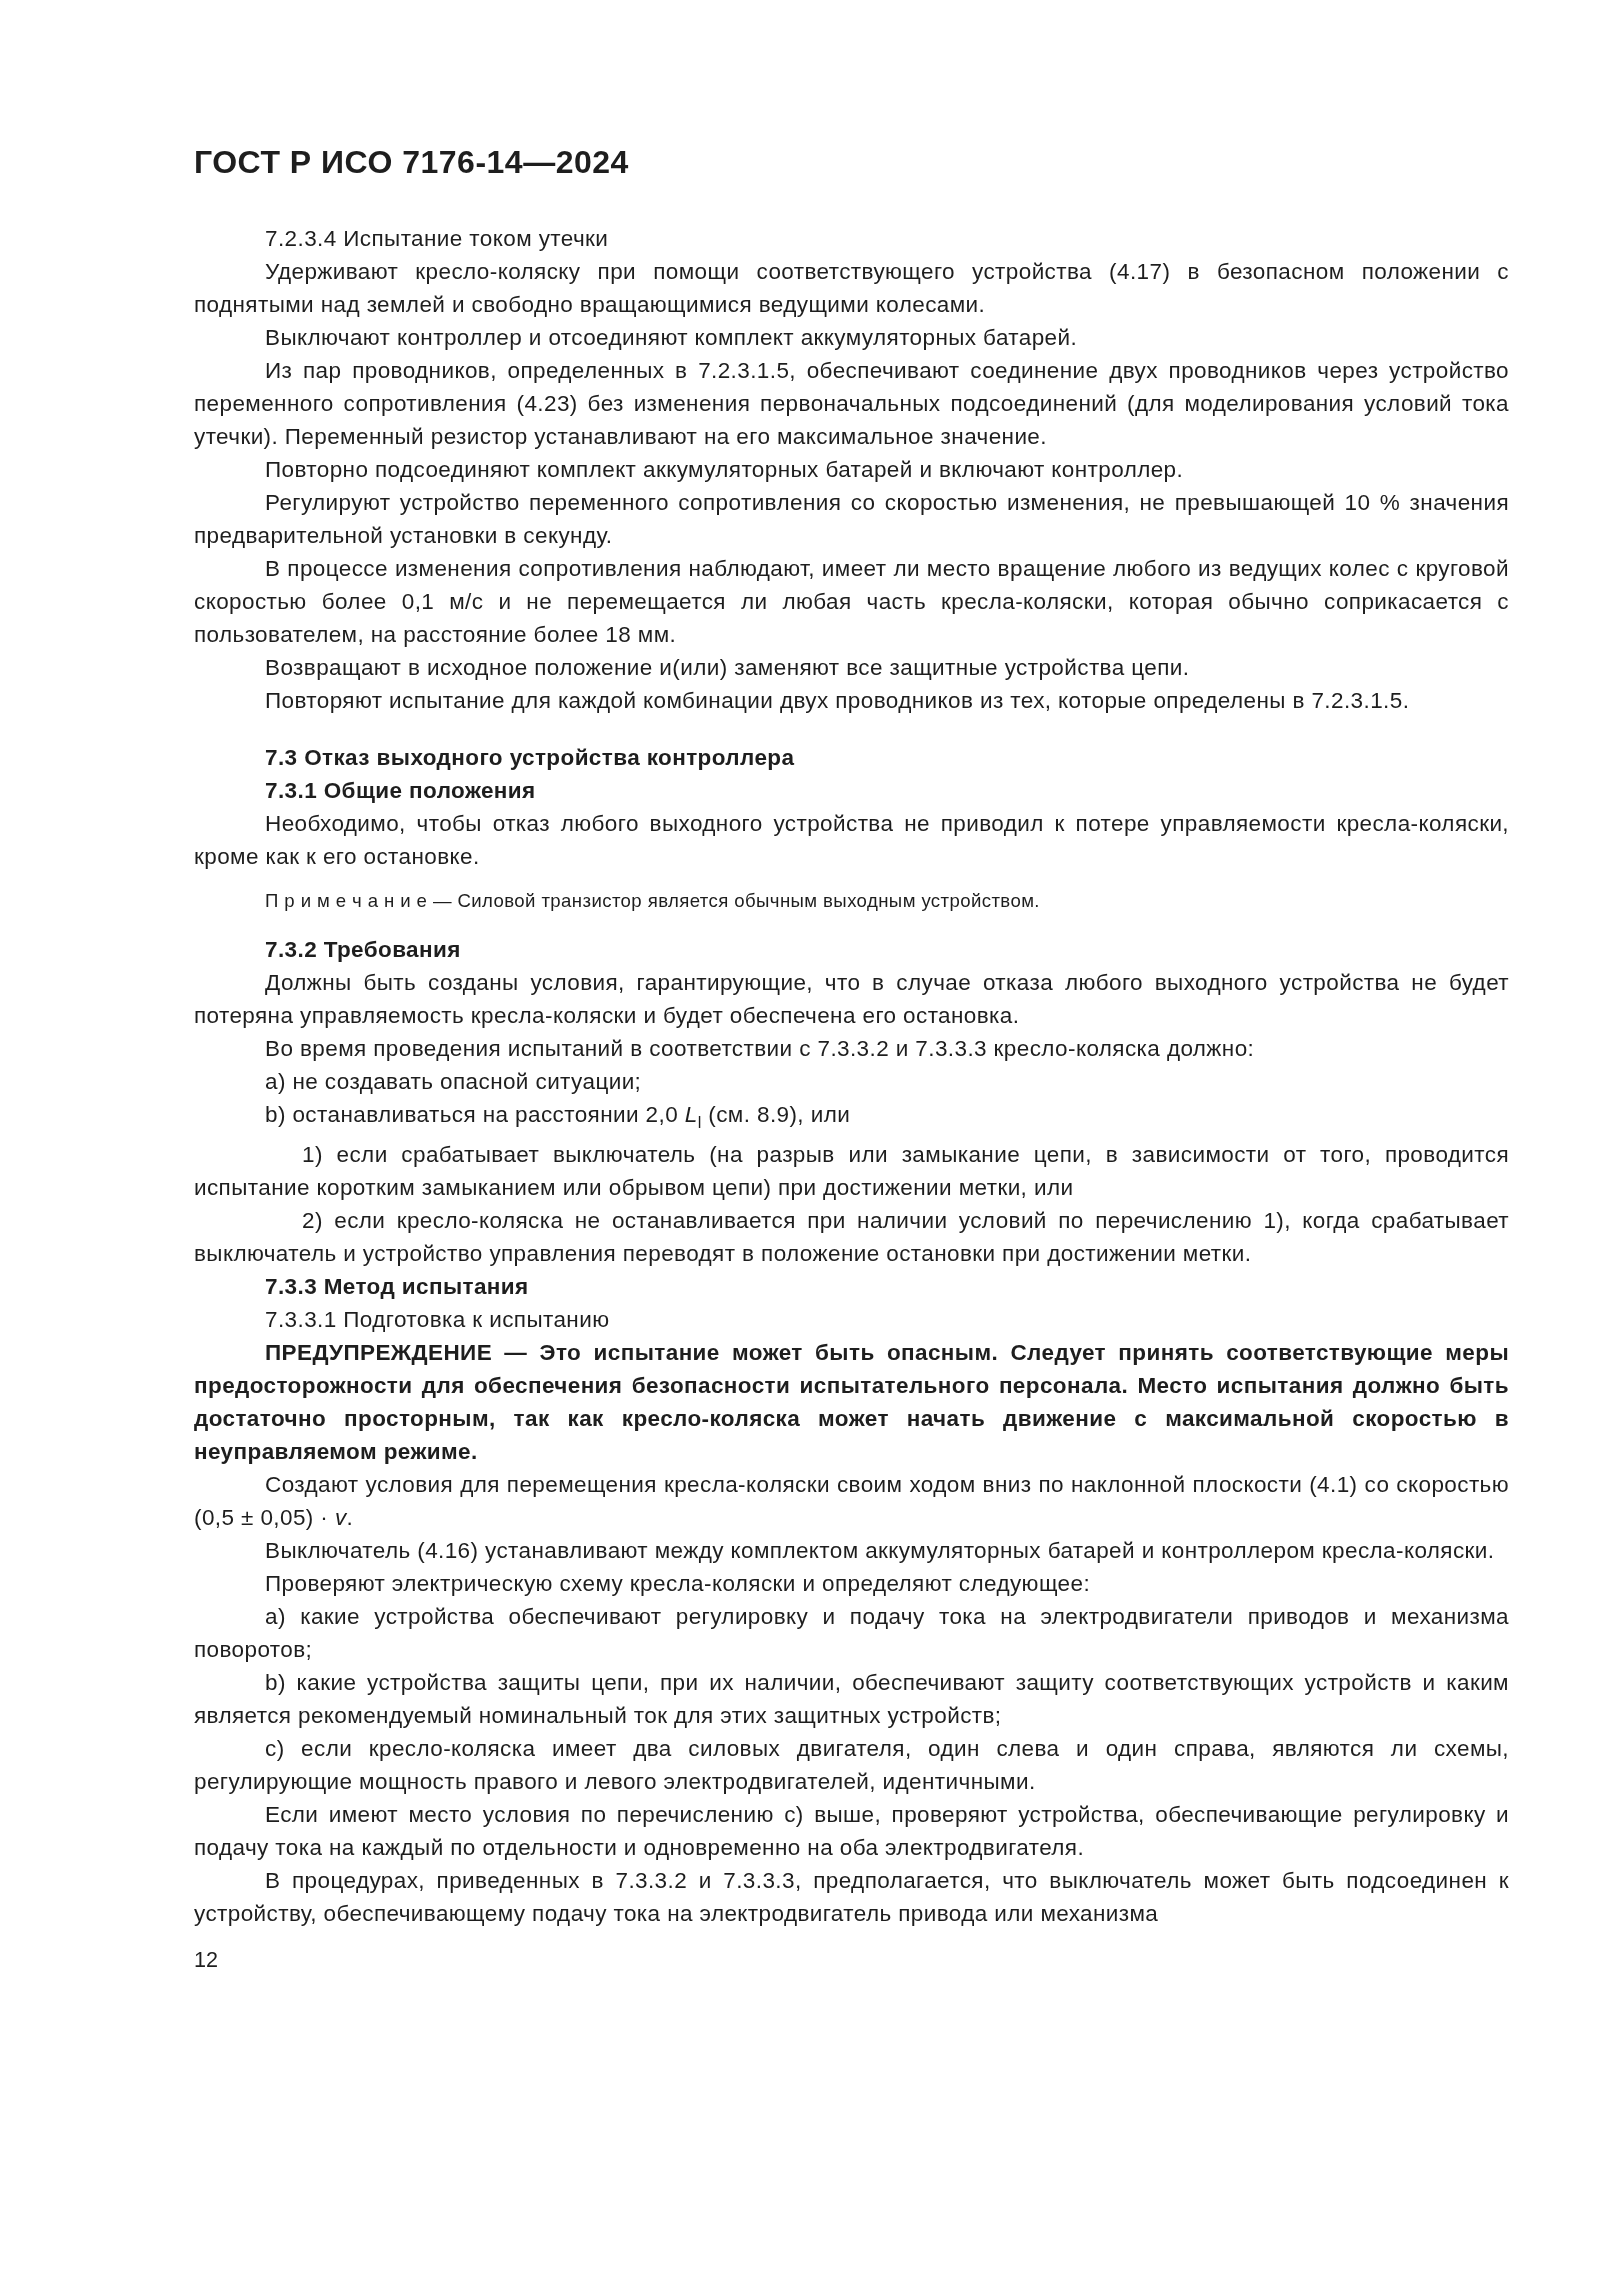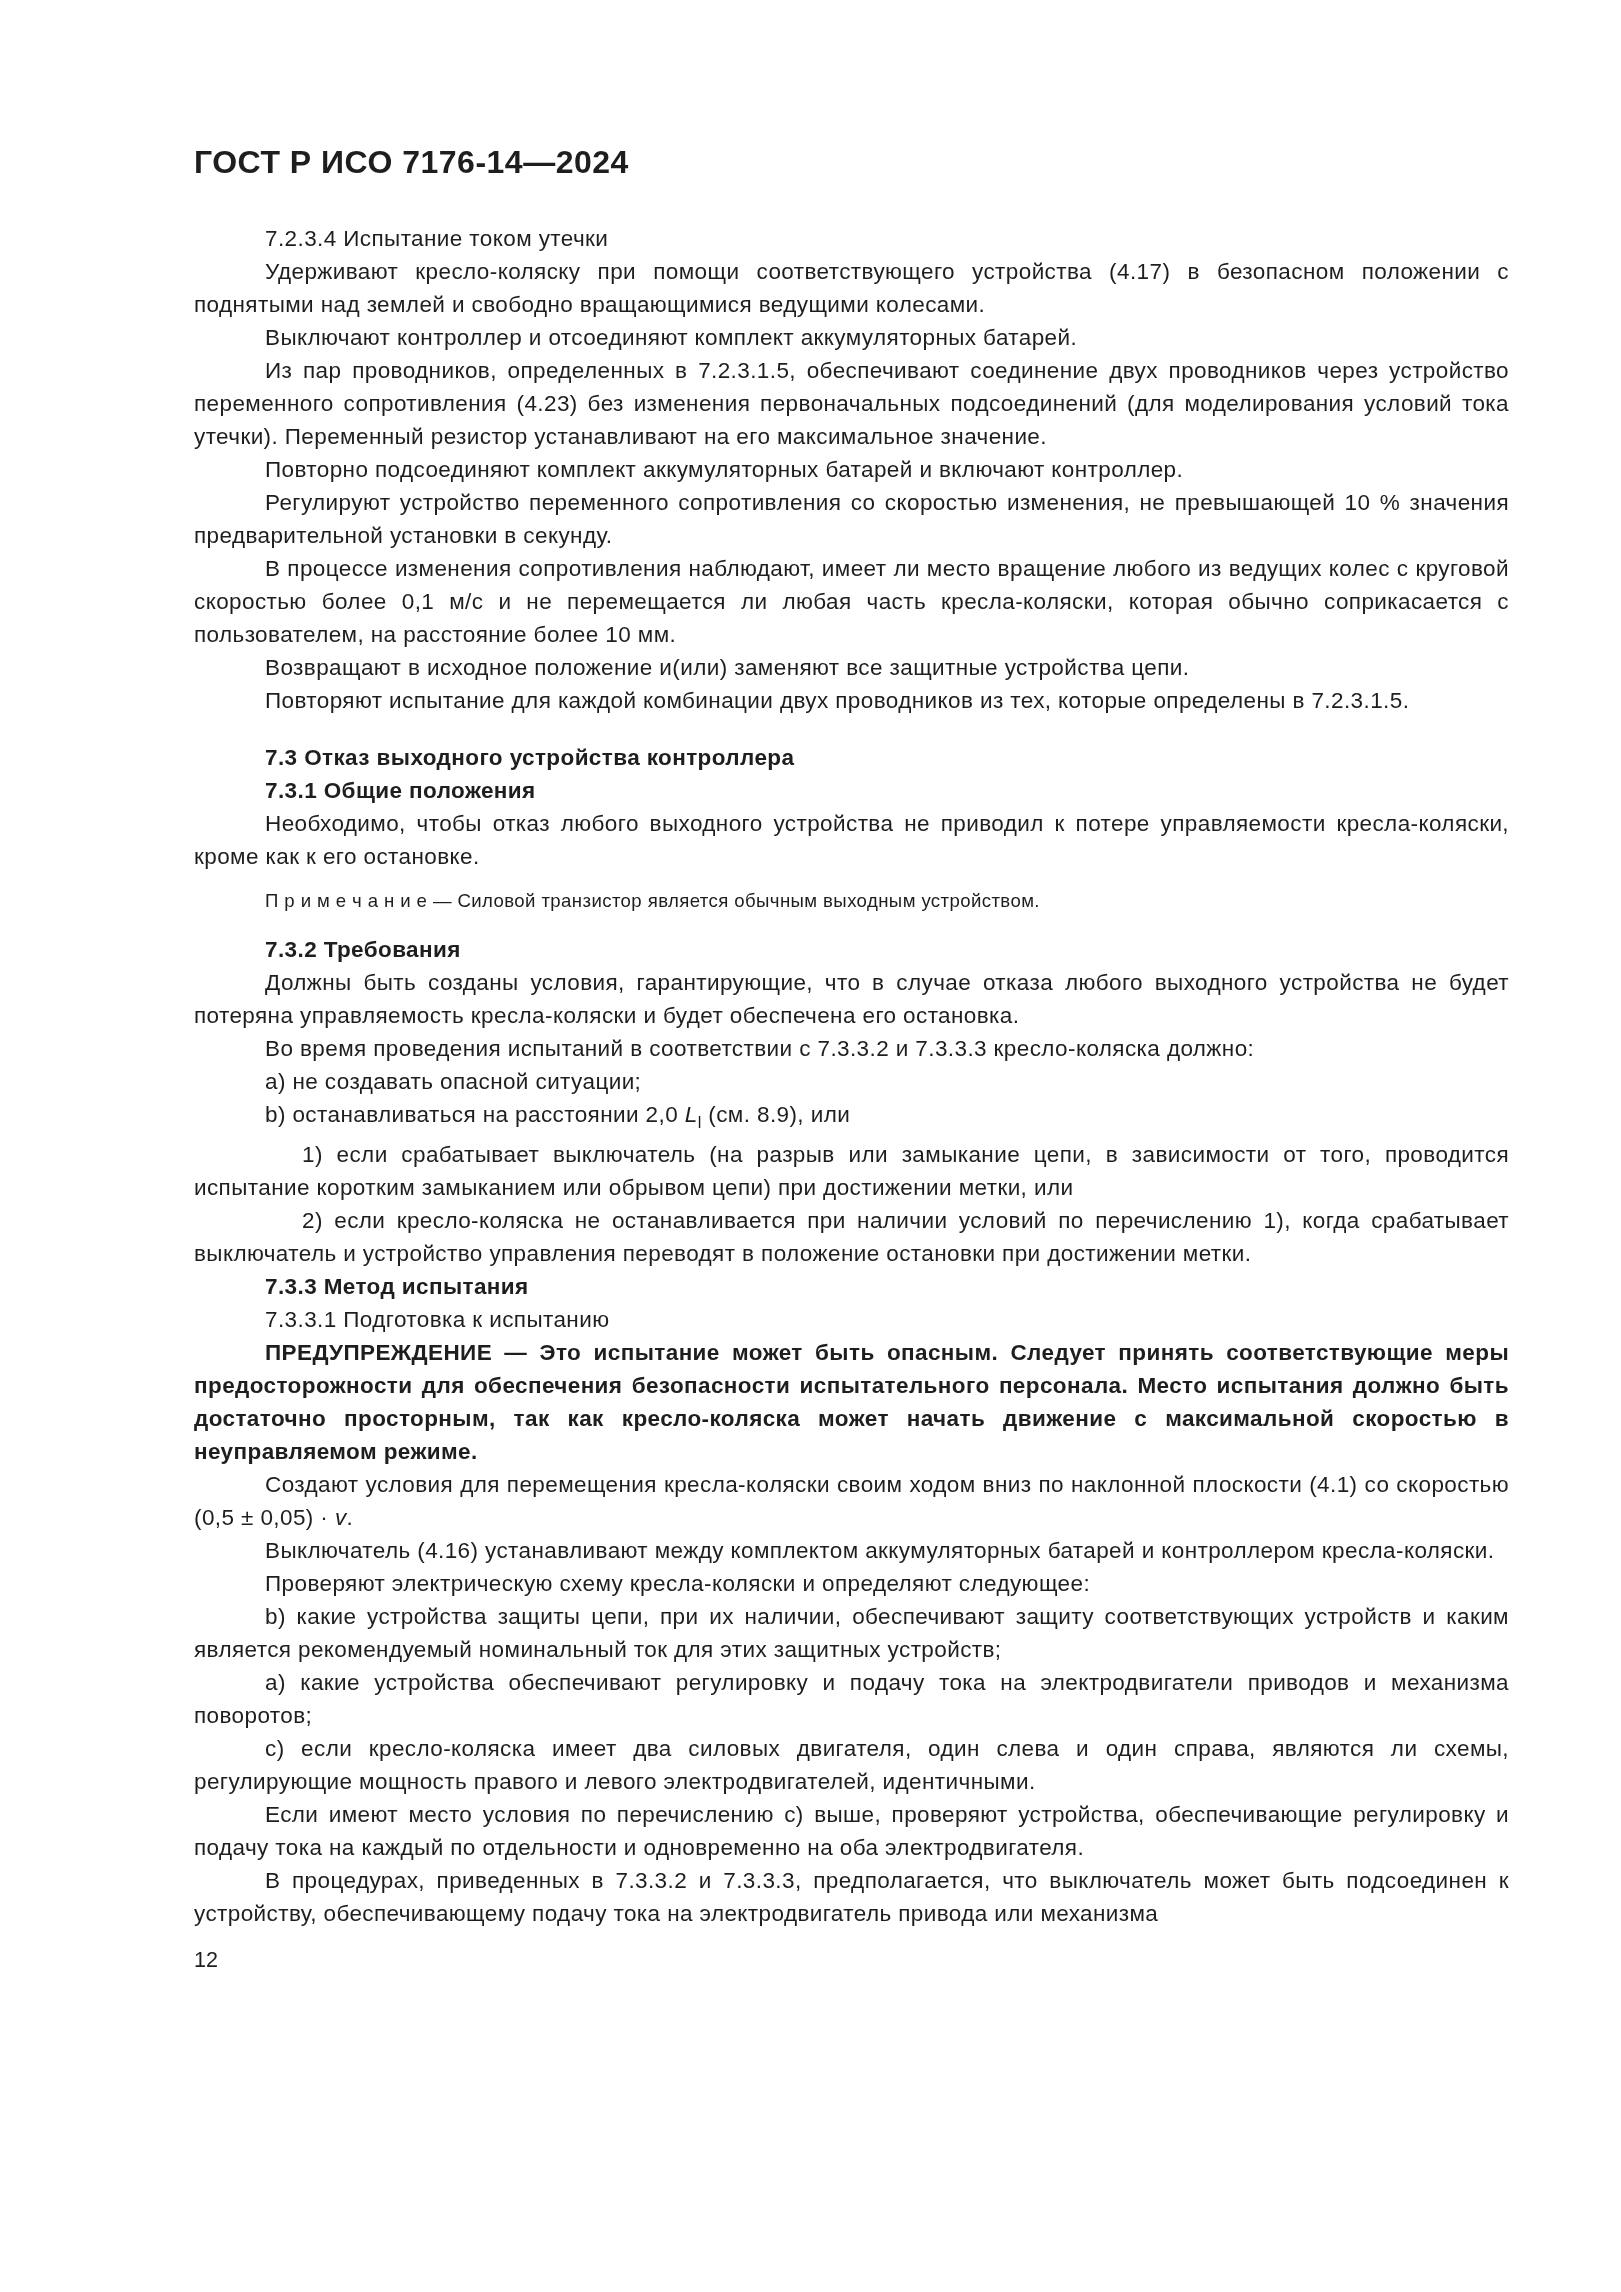--- a/index.html
+++ b/index.html
@@ -81,42 +81,42 @@
 
   <div class="running-header">ГОСТ Р ИСО 7176-14—2024</div>
 
   <div class="content">
     <p class="h4">7.2.3.4 Испытание током утечки</p>
     <p>Удерживают кресло-коляску при помощи соответствующего устройства (4.17) в безопасном положении с поднятыми над землей и свободно вращающимися ведущими колесами.</p>
     <p>Выключают контроллер и отсоединяют комплект аккумуляторных батарей.</p>
     <p>Из пар проводников, определенных в 7.2.3.1.5, обеспечивают соединение двух проводников через устройство переменного сопротивления (4.23) без изменения первоначальных подсоединений (для моделирования условий тока утечки). Переменный резистор устанавливают на его максимальное значение.</p>
     <p>Повторно подсоединяют комплект аккумуляторных батарей и включают контроллер.</p>
     <p>Регулируют устройство переменного сопротивления со скоростью изменения, не превышающей 10 % значения предварительной установки в секунду.</p>
-    <p>В процессе изменения сопротивления наблюдают, имеет ли место вращение любого из ведущих колес с круговой скоростью более 0,1 м/с и не перемещается ли любая часть кресла-коляски, которая обычно соприкасается с пользователем, на расстояние более 10 мм.</p>
+    <p>В процессе изменения сопротивления наблюдают, имеет ли место вращение любого из ведущих колес с круговой скоростью более 0,1 м/с и не перемещается ли любая часть кресла-коляски, которая обычно соприкасается с пользователем, на расстояние более 18 мм.</p>
     <p>Возвращают в исходное положение и(или) заменяют все защитные устройства цепи.</p>
     <p>Повторяют испытание для каждой комбинации двух проводников из тех, которые определены в 7.2.3.1.5.</p>
     <p class="h2">7.3 Отказ выходного устройства контроллера</p>
     <p class="h3">7.3.1 Общие положения</p>
     <p>Необходимо, чтобы отказ любого выходного устройства не приводил к потере управляемости кресла-коляски, кроме как к его остановке.</p>
     <p class="note">П р и м е ч а н и е  —  Силовой транзистор является обычным выходным устройством.</p>
     <p class="h3">7.3.2 Требования</p>
     <p>Должны быть созданы условия, гарантирующие, что в случае отказа любого выходного устройства не будет потеряна управляемость кресла-коляски и будет обеспечена его остановка.</p>
     <p>Во время проведения испытаний в соответствии с 7.3.3.2 и 7.3.3.3 кресло-коляска должно:</p>
     <p>a) не создавать опасной ситуации;</p>
     <p><span>b) останавливаться на расстоянии 2,0 </span><span style="font-style: italic;">L</span><span style="vertical-align: sub; font-size: 0.72em;">l</span><span> (см. 8.9), или</span></p>
     <p class="subitem">1) если срабатывает выключатель (на разрыв или замыкание цепи, в зависимости от того, проводится испытание коротким замыканием или обрывом цепи) при достижении метки, или</p>
     <p class="subitem">2) если кресло-коляска не останавливается при наличии условий по перечислению 1), когда срабатывает выключатель и устройство управления переводят в положение остановки при достижении метки.</p>
     <p class="h3">7.3.3 Метод испытания</p>
     <p class="h4">7.3.3.1 Подготовка к испытанию</p>
     <p class="warning">ПРЕДУПРЕЖДЕНИЕ — Это испытание может быть опасным. Следует принять соответствующие меры предосторожности для обеспечения безопасности испытательного персонала. Место испытания должно быть достаточно просторным, так как кресло-коляска может начать движение с максимальной скоростью в неуправляемом режиме.</p>
     <p><span>Создают условия для перемещения кресла-коляски своим ходом вниз по наклонной плоскости (4.1) со скоростью (0,5 ± 0,05) · </span><span style="font-style: italic;">v</span><span>.</span></p>
     <p>Выключатель (4.16) устанавливают между комплектом аккумуляторных батарей и контроллером кресла-коляски.</p>
     <p>Проверяют электрическую схему кресла-коляски и определяют следующее:</p>
+    <p>a) какие устройства обеспечивают регулировку и подачу тока на электродвигатели приводов и механизма поворотов;</p>
     <p>b) какие устройства защиты цепи, при их наличии, обеспечивают защиту соответствующих устройств и каким является рекомендуемый номинальный ток для этих защитных устройств;</p>
-    <p>a) какие устройства обеспечивают регулировку и подачу тока на электродвигатели приводов и механизма поворотов;</p>
     <p>c) если кресло-коляска имеет два силовых двигателя, один слева и один справа, являются ли схемы, регулирующие мощность правого и левого электродвигателей, идентичными.</p>
     <p>Если имеют место условия по перечислению c) выше, проверяют устройства, обеспечивающие регулировку и подачу тока на каждый по отдельности и одновременно на оба электродвигателя.</p>
     <p>В процедурах, приведенных в 7.3.3.2 и 7.3.3.3, предполагается, что выключатель может быть подсоединен к устройству, обеспечивающему подачу тока на электродвигатель привода или механизма</p>
   </div>
 
   <div class="page-number">12</div>
 
 </div>
 
 

